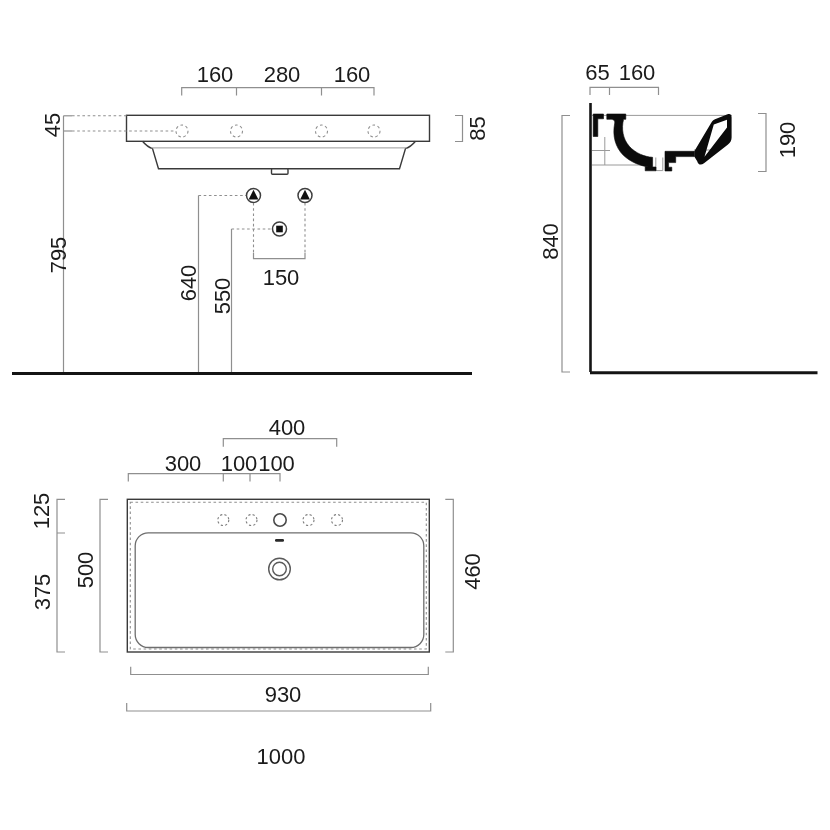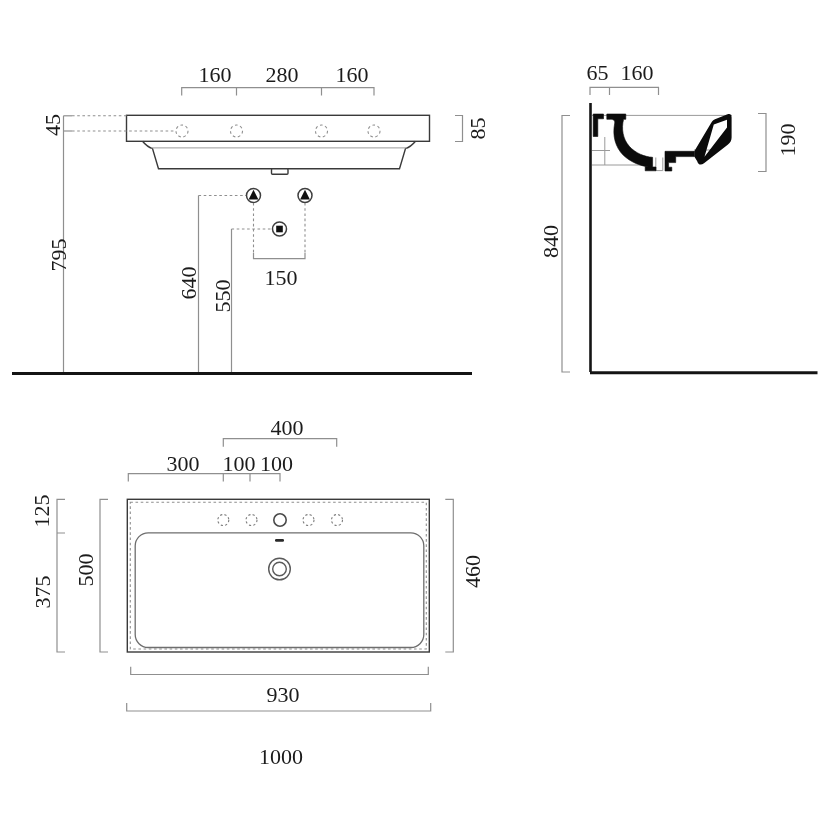--- a/index.html
+++ b/index.html
@@ -1,17 +1,17 @@
 <!DOCTYPE html>
 <html><head>
 <meta charset="utf-8">
 <style>
   html,body{margin:0;padding:0;background:#fff;}
   .canvas{position:relative;width:830px;height:830px;background:#fff;overflow:hidden;
-          font-family:Liberation Serif, serif;}
+          font-family:Liberation Sans, sans-serif;}
   svg{display:block;}
   .outline{stroke:#3a3a3a;stroke-width:1.4;fill:#fff;}
   .outline-n{stroke:#3a3a3a;stroke-width:1.4;fill:none;}
   .inner{stroke:#6e6e6e;stroke-width:1.3;fill:none;}
   .thin{stroke:#9a9a9a;stroke-width:1;fill:none;}
   .dim{stroke:#8f8f8f;stroke-width:1.2;fill:none;}
   .dash{stroke:#8f8f8f;stroke-width:1.1;fill:none;stroke-dasharray:2.6 2.6;}
   .dashdark{stroke:#7d7d7d;stroke-width:1.1;fill:none;stroke-dasharray:2.2 2.2;}
   .floor{stroke:#141414;stroke-width:3;fill:none;}
   .wall{stroke:#141414;stroke-width:2.6;fill:none;}

